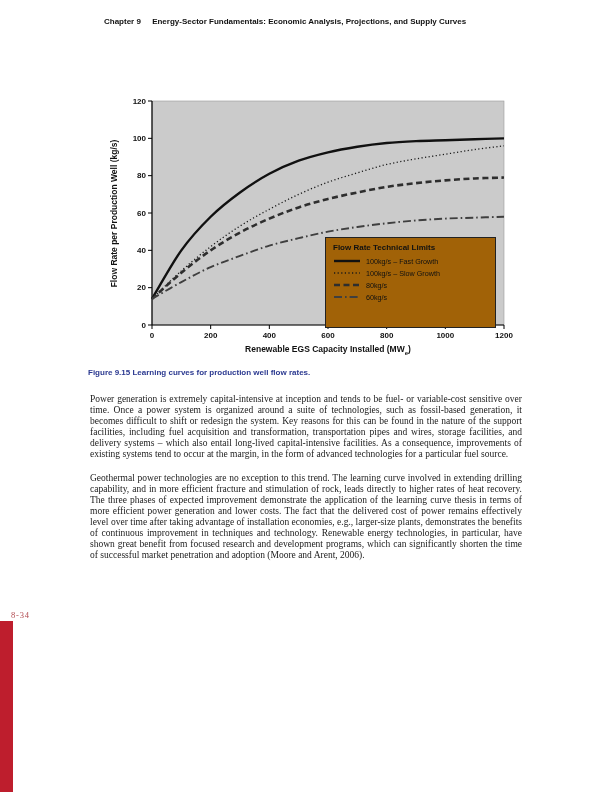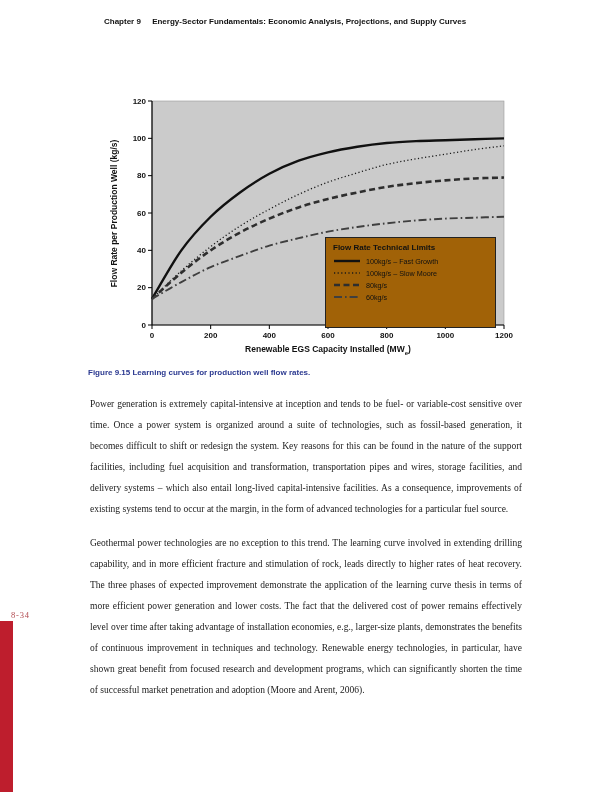--- a/index.html
+++ b/index.html
@@ -10,21 +10,21 @@
   #chart-svg{position:absolute;left:0;top:0;}
   .axis-label{position:absolute;font-size:8.5px;font-weight:700;color:#111;}
   .xlabel{left:64px;top:247px;width:352px;text-align:center;}
   .xlabel sub{font-size:6px;}
   .ylabel{left:-86px;top:111px;width:224px;height:11px;text-align:center;transform:rotate(-90deg);}
   .legend{position:absolute;left:237px;top:140px;width:171px;background:#a16207;border:1px solid #222;padding:5px 6px 24px 7px;box-sizing:border-box;}
   .legend-title{font-size:8px;font-weight:700;color:#111;margin-bottom:3px;}
   .legend-row{display:flex;align-items:center;gap:5px;height:12px;}
   .legend-row span{font-size:7.2px;color:#111;white-space:nowrap;}
   .caption{position:absolute;left:88px;top:368px;font-size:8px;font-weight:700;margin:0;}
-  .body-text{position:absolute;left:90px;top:394px;width:432px;font-family:"Liberation Serif",serif;font-size:9.5px;line-height:21px;text-align:justify;color:#1a1a1a;}
+  .body-text{position:absolute;left:90px;top:394px;width:432px;font-family:"Liberation Serif",serif;font-size:9.5px;line-height:11px;text-align:justify;color:#1a1a1a;}
   .body-text p{margin:0 0 13px 0;}
   .page-number{position:absolute;left:11px;top:610px;font-family:"Liberation Serif",serif;font-size:8.5px;letter-spacing:0.8px;}
   .red-bar{position:absolute;left:0;top:621px;width:13px;height:171px;}
 </style>
 </head>
 <body>
 
 <div class="page">
 
   <header class="page-header">
@@ -78,21 +78,21 @@
           <div class="legend-row">
             <svg width="28" height="8">
               <line x1="1" y1="4" x2="27" y2="4" stroke="#111111" stroke-width="2.4"></line>
             </svg>
             <span>100kg/s – Fast Growth</span>
           </div>
           <div class="legend-row">
             <svg width="28" height="8">
               <line x1="1" y1="4" x2="27" y2="4" stroke="#1a1a1a" stroke-width="1.3" stroke-dasharray="1.2 2.4"></line>
             </svg>
-            <span>100kg/s – Slow Moore</span>
+            <span>100kg/s – Slow Growth</span>
           </div>
           <div class="legend-row">
             <svg width="28" height="8">
               <line x1="1" y1="4" x2="27" y2="4" stroke="#2e2e2e" stroke-width="2.6" stroke-dasharray="6 3.5"></line>
             </svg>
             <span>80kg/s</span>
           </div>
           <div class="legend-row">
             <svg width="28" height="8">
               <line x1="1" y1="4" x2="27" y2="4" stroke="#3f3f3f" stroke-width="1.9" stroke-dasharray="8 3 1.6 3"></line>

